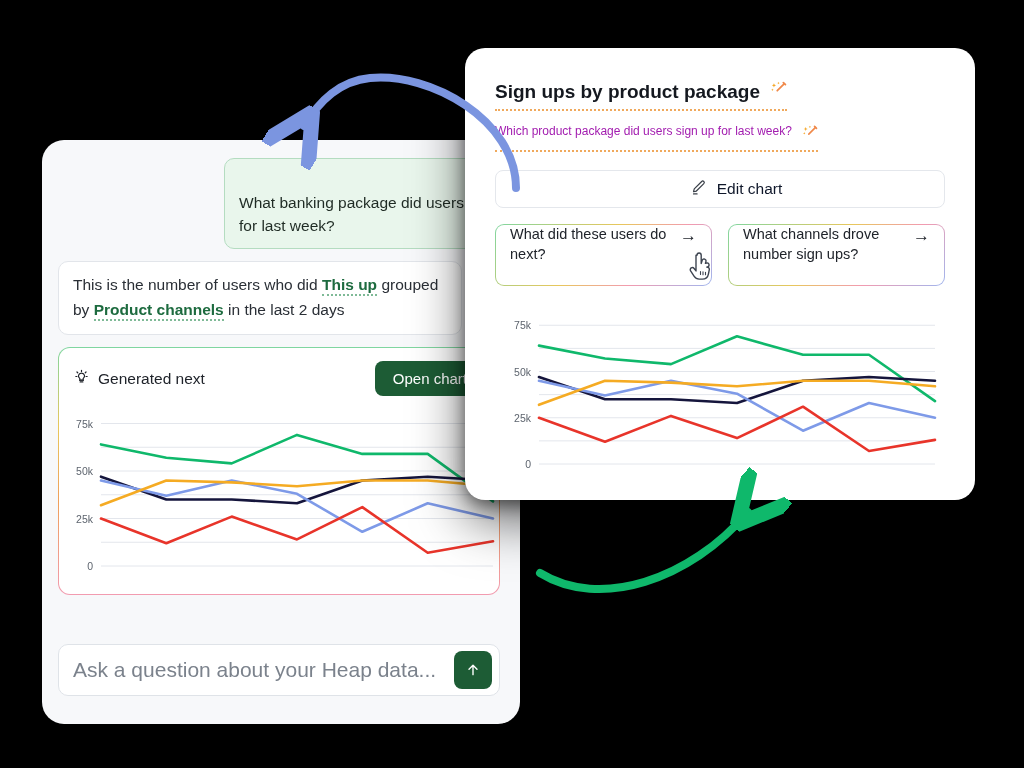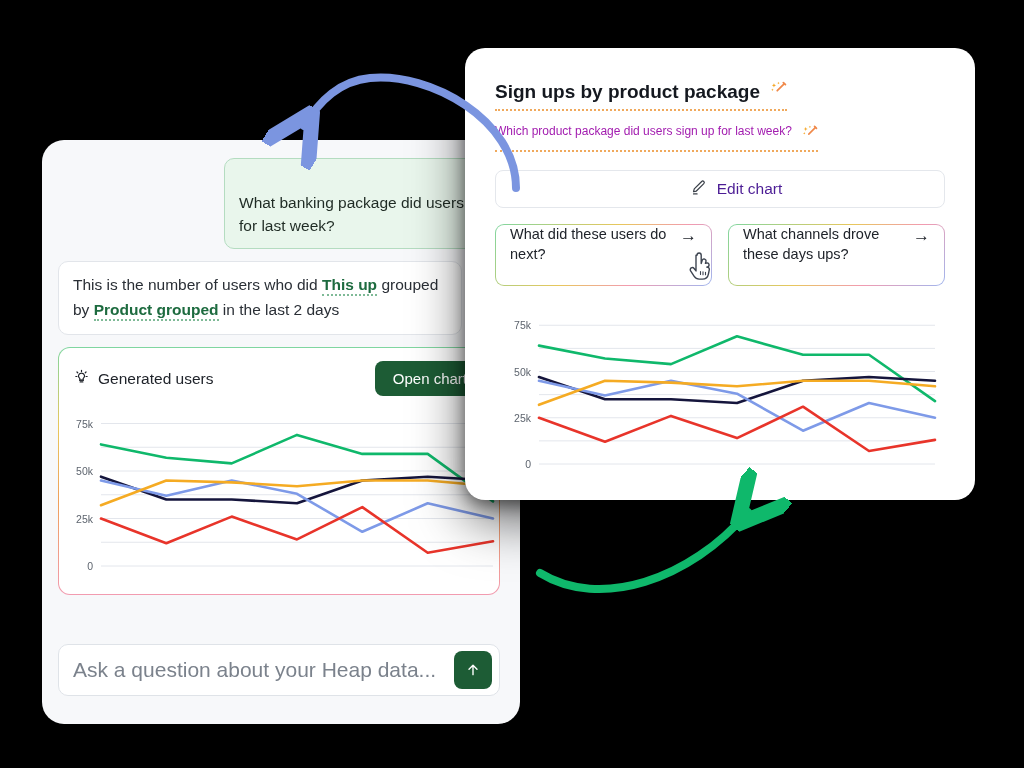--- a/index.html
+++ b/index.html
@@ -110,21 +110,21 @@
     font-size: 12px; color: #a21caf;
     display: flex; align-items: flex-start; gap: 9px;
     border-bottom: 2px dotted #f0a95c; padding-bottom: 6px;
     width: fit-content;
   }
   .edit-btn {
     margin-top: 18px;
     width: 100%; height: 38px;
     border: 1px solid #e4e7ec; border-radius: 8px; background: #fff;
     display: flex; align-items: center; justify-content: center; gap: 10px;
-    font-size: 15.5px; color: #4c1d95; font-family: inherit; padding-left: 32px;
+    font-size: 15.5px; color: #0f172a; font-family: inherit; padding-left: 32px;
   }
   .chips { display: flex; gap: 16px; margin-top: 16px; }
   .chip {
     position: relative;
     flex: 1; height: 62px;
     border-radius: 9px;
     background:
       linear-gradient(#ffffff,#ffffff) padding-box,
       linear-gradient(135deg,#7fd6a0 0%, #e8c75c 45%, #f29bb0 70%, #9fb6ef 100%) border-box;
     border: 1.4px solid transparent;
@@ -146,35 +146,35 @@
   <div class="left-card">
 
     <div class="bubble-user">
       <span>What banking package did users sign up for last week?</span>
     </div>
 
     <div class="bubble-bot">
       <span>This is the number of users who did</span>
       <span class="chip-green">This up</span>
       <span>grouped by</span>
-      <span class="chip-green">Product grouped</span>
+      <span class="chip-green">Product channels</span>
       <span>in the last 2 days</span>
     </div>
 
     <div class="gen-panel">
       <div class="gen-head">
         <div class="gen-title">
           <span>
             <svg width="17" height="17" viewBox="0 0 24 24" fill="none" stroke="#20242b" stroke-width="1.7" stroke-linecap="round">
               <path d="M12 3.2v1.6M5.6 5.6l1.1 1.1M18.4 5.6l-1.1 1.1M4 12h1.6M18.4 12H20"></path>
               <path d="M9.2 17.2h5.6M10 19.6h4" stroke-width="1.5"></path>
               <path d="M12 7.2a4.2 4.2 0 0 0-2.4 7.7v2.3h4.8v-2.3A4.2 4.2 0 0 0 12 7.2z"></path>
             </svg>
           </span>
-          <span>Generated users</span>
+          <span>Generated next</span>
         </div>
         <button class="open-btn">Open chart</button>
       </div>
 
       <div class="chart-wrap" style="height:196px;">
         <svg id="chart-left" width="442" height="196" viewBox="0 0 442 196">
             <line x1="42" x2="434" y1="170" y2="170" stroke="#e3e6ec" stroke-width="1"></line>
             <line x1="42" x2="434" y1="146.25" y2="146.25" stroke="#e3e6ec" stroke-width="1"></line>
             <line x1="42" x2="434" y1="122.5" y2="122.5" stroke="#e3e6ec" stroke-width="1"></line>
             <line x1="42" x2="434" y1="98.75" y2="98.75" stroke="#e3e6ec" stroke-width="1"></line>
@@ -241,21 +241,21 @@
       </span>
       <span>Edit chart</span>
     </button>
 
     <div class="chips">
       <div class="chip">
         <span>What did these users do next?</span>
         <span class="chip-arrow">→</span>
       </div>
       <div class="chip">
-        <span>What channels drove these days ups?</span>
+        <span>What channels drove number sign ups?</span>
         <span class="chip-arrow">→</span>
       </div>
     </div>
 
     <div class="chart-wrap" style="margin-top:14px;">
       <svg id="chart-right" width="450" height="190" viewBox="0 0 450 190">
           <line x1="44" x2="440" y1="164" y2="164" stroke="#e3e6ec" stroke-width="1"></line>
           <line x1="44" x2="440" y1="140.875" y2="140.875" stroke="#e3e6ec" stroke-width="1"></line>
           <line x1="44" x2="440" y1="117.75" y2="117.75" stroke="#e3e6ec" stroke-width="1"></line>
           <line x1="44" x2="440" y1="94.625" y2="94.625" stroke="#e3e6ec" stroke-width="1"></line>

